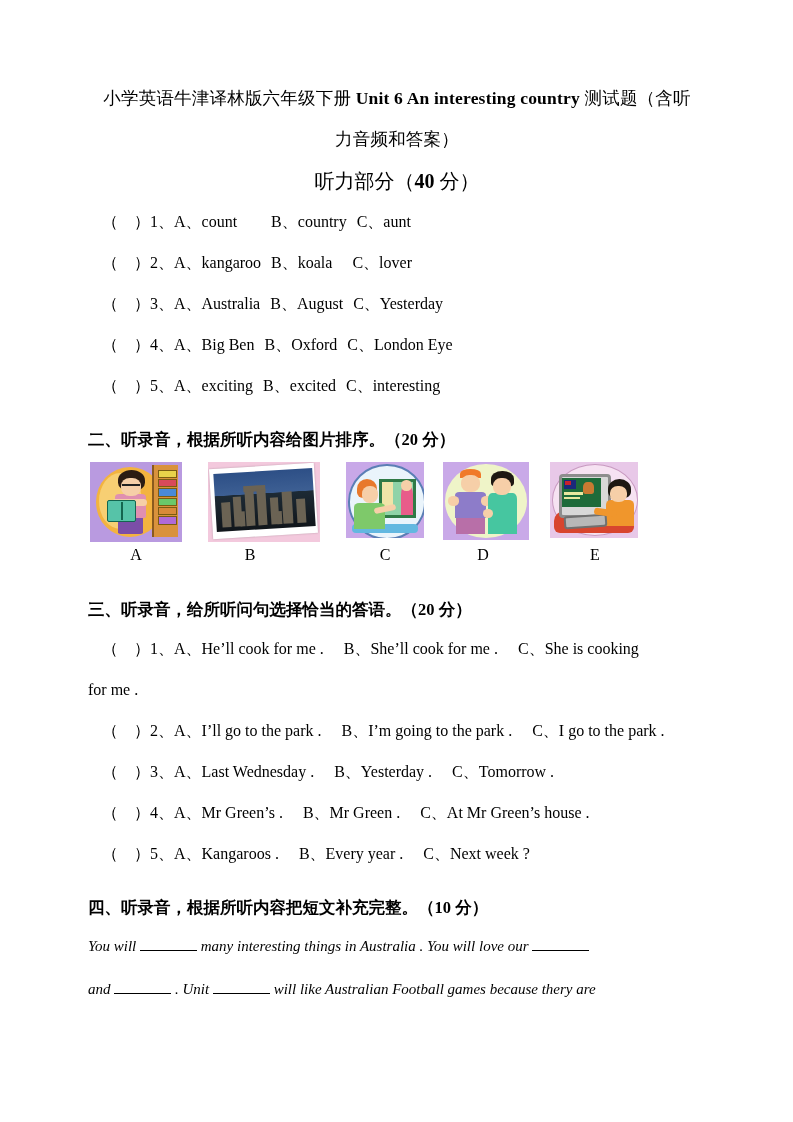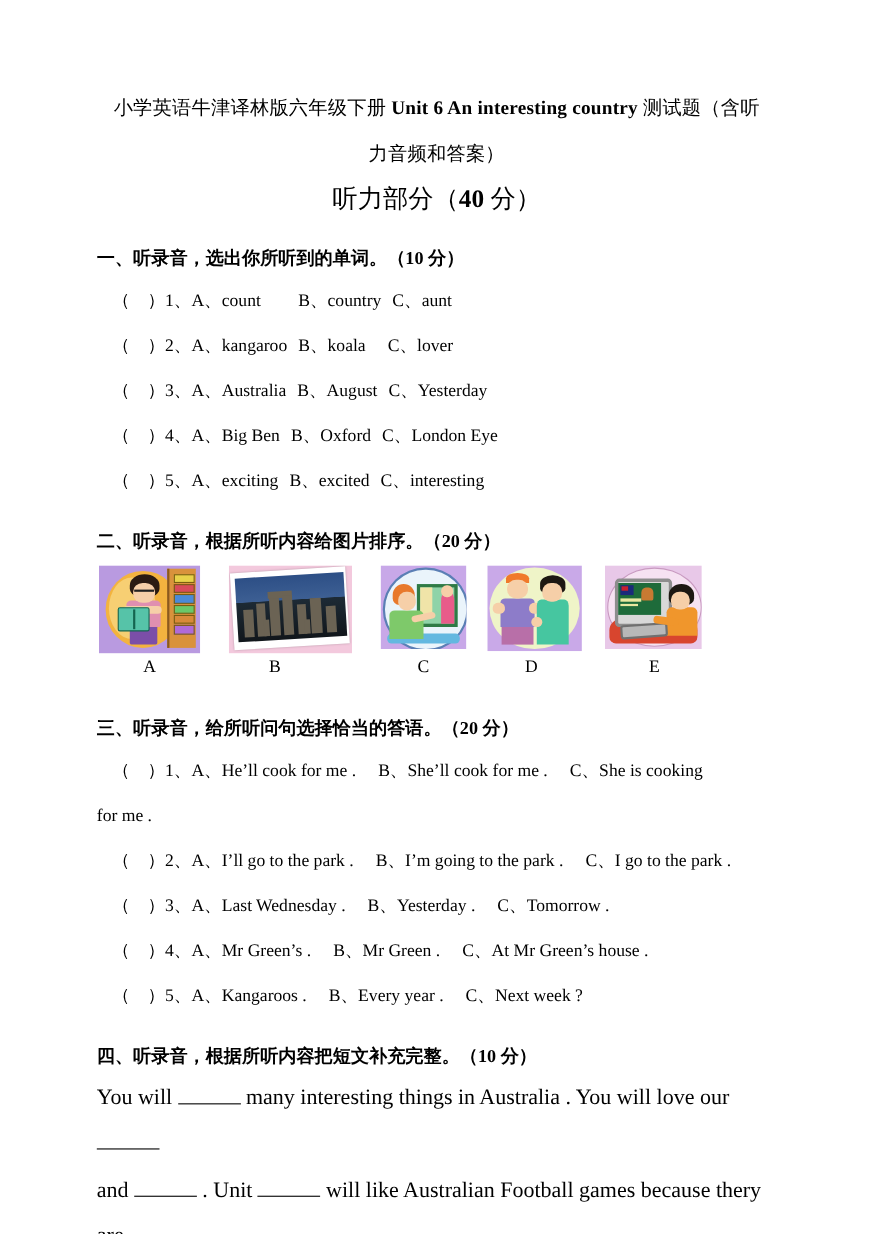--- a/index.html
+++ b/index.html
@@ -36,21 +36,21 @@
     text-align: center;
     font-size: 17.5px;
     line-height: 41px;
     letter-spacing: 0.2px;
   }
   .doc-title .en-bold {
     font-weight: bold;
   }
   .subtitle {
     text-align: center;
-    font-size: 23px;
+    font-size: 20px;
     line-height: 40px;
     margin-top: 1px;
     font-family: Liberation Serif, serif;
   }
   .subtitle .num-bold { font-weight: bold; }
 
   
   .section-heading {
     font-size: 16.5px;
     font-weight: bold;
@@ -109,23 +109,24 @@
   .blank-u {
     display: inline-block;
     border-bottom: 1px solid #000;
     height: 13px;
     vertical-align: baseline;
   }
   .b-50 { width: 50px; }
   .b-57 { width: 57px; }
 
   .passage {
-    font-size: 20px;
+    font-size: 15px;
     line-height: 41px;
     margin-top: 2px;
+    font-style: italic;
   }
 
   
   .ill { position: relative; width: 100%; height: 100%; }
 
   
   .a-bg { position:absolute; inset:0; background:#b99ae0; }
   .a-circle { position:absolute; left:6%; top:6%; width:74%; height:88%;
               border-radius:50%; background:#f3b33f; }
   .a-circle2 { position:absolute; left:10%; top:14%; width:46%; height:70%;
@@ -250,21 +251,20 @@
 
     <div class="doc-title">
       <span>小学英语牛津译林版六年级下册 </span><span class="en-bold">Unit 6 An interesting country</span><span> 测试题（含听</span>
     </div>
     <div class="doc-title">力音频和答案）</div>
 
     <div class="subtitle">
       <span>听力部分（</span><span class="num-bold">40</span><span> 分）</span>
     </div>
 
-    <div class="section-heading">一、听录音，选出你所听到的单词。（10 分）</div>
 
     <div class="q-row">
       <span>（　）</span><span>1、</span><span>A、</span><span class="opt">count</span><span class="gap-lg"></span><span>B、</span><span class="opt">country</span><span class="gap-sm"></span><span>C、</span><span class="opt">aunt</span>
     </div>
 
     <div class="q-row">
       <span>（　）</span><span>2、</span><span>A、</span><span class="opt">kangaroo</span><span class="gap-sm"></span><span>B、</span><span class="opt">koala</span><span class="gap-md"></span><span>C、</span><span class="opt">lover</span>
     </div>
 
     <div class="q-row">

